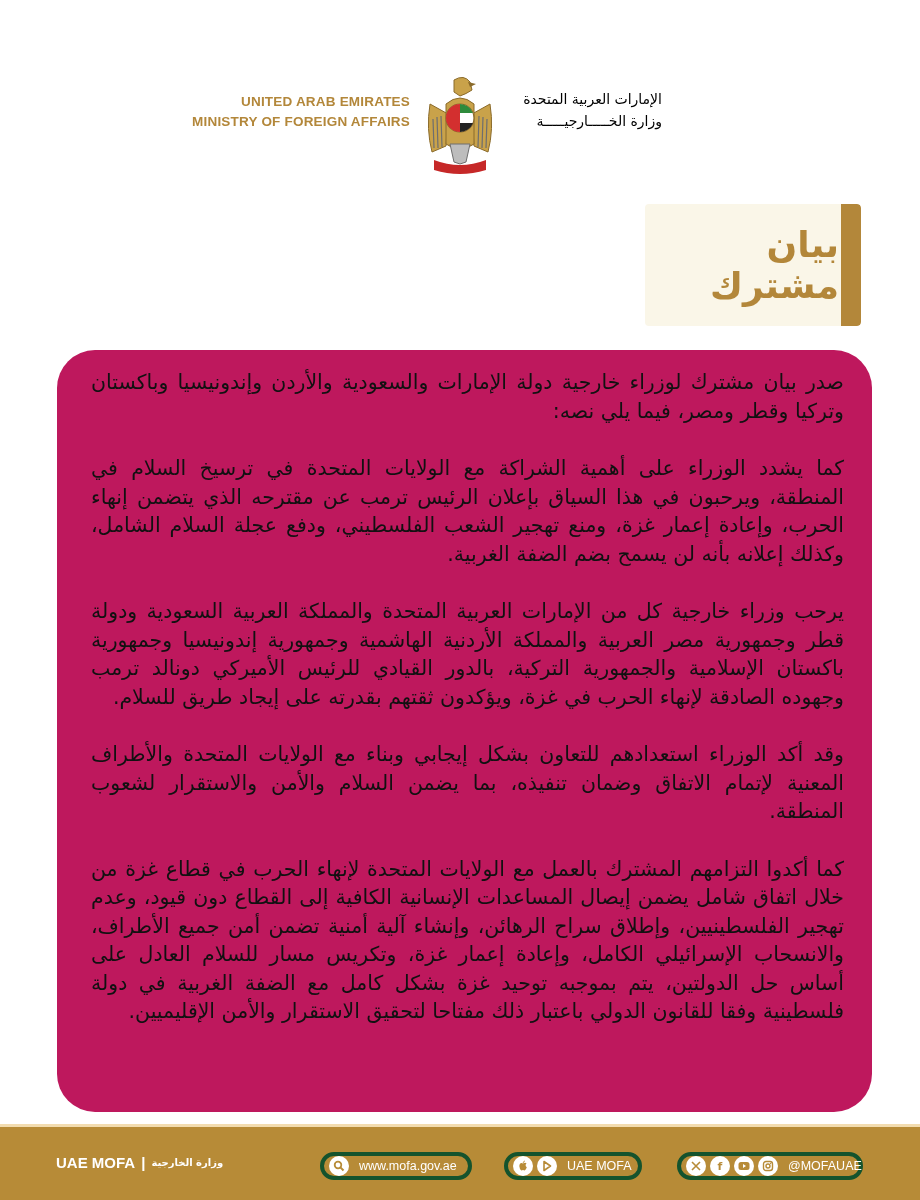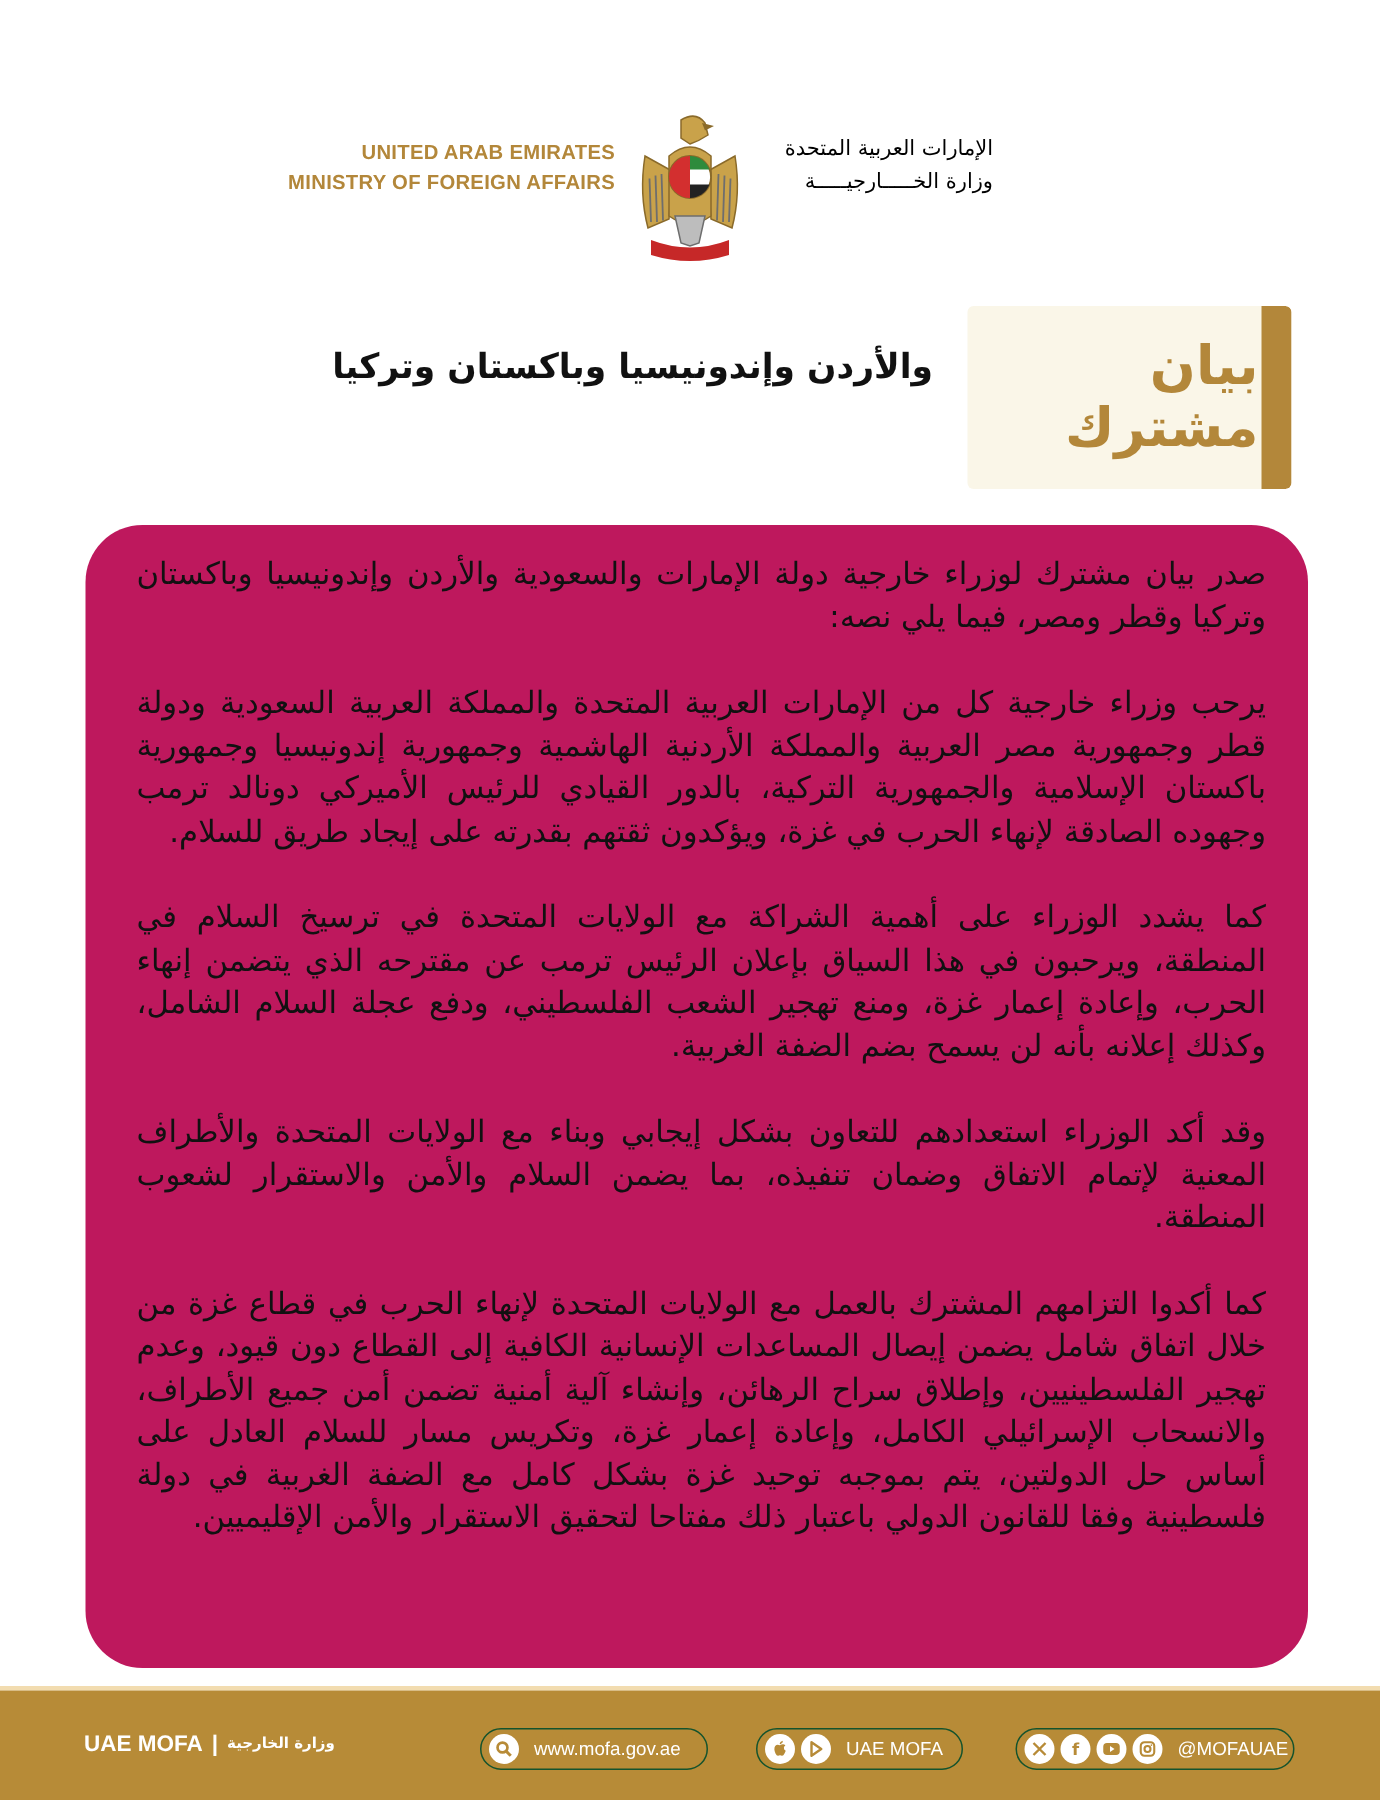--- a/index.html
+++ b/index.html
@@ -31,21 +31,21 @@
     .card-body { position: absolute; left: 34px; right: 28px; top: 18px; direction: rtl; text-align: justify;
       font-family: "DejaVu Sans", sans-serif; font-size: 20.5px; line-height: 28.5px; color: #111; }
     .card-body p { margin-bottom: 29px; text-align-last: right; }
 
     
     .footer-line { position: absolute; left: 0; top: 1124px; width: 920px; height: 3px; background: #f2dcb0; }
     .footer { position: absolute; left: 0; top: 1127px; width: 920px; height: 73px; background: #b78b37; }
     .brand { position: absolute; left: 56px; top: 27px; color: #fff; font-family: "Liberation Sans", sans-serif;
       font-weight: bold; font-size: 15px; display: flex; align-items: center; gap: 6px; white-space: nowrap; }
     .brand .ar { direction: rtl; font-family: "DejaVu Sans", sans-serif; font-size: 10px; font-weight: bold; }
-    .pill { position: absolute; top: 25px; height: 28px; border: 1px solid #14532d; border-radius: 14px;
+    .pill { position: absolute; top: 25px; height: 28px; border: 4px solid #14532d; border-radius: 14px;
       display: flex; align-items: center; padding: 0 12px 0 5px; gap: 4px; color: #fff;
       font-family: "Liberation Sans", sans-serif; font-size: 12.5px; }
     .pill.web { left: 320px; width: 152px; }
     .pill.app { left: 504px; width: 138px; }
     .pill.social { left: 677px; width: 186px; }
     .ico { width: 20px; height: 20px; border-radius: 50%; background: #fff; color: #b78b37;
       display: inline-flex; align-items: center; justify-content: center; font-size: 11px; font-weight: bold;
       font-family: "DejaVu Sans", sans-serif; flex: none; }
     .ico svg { display: block; }
     .pill-text { margin-left: 6px; white-space: nowrap; }
@@ -90,28 +90,27 @@
     <div>الإمارات العربية المتحدة</div>
     <div>وزارة الخـــــارجيـــــة</div>
   </div>
 </div>
 
 <div class="badge">
   <div class="bar"></div>
   <div class="label">بيان مشترك</div>
 </div>
 <div class="title">
-  <div>والأردن وإندونيسيا وباكستان وتركيا</div>
 </div>
 
 <div class="card">
   <div class="card-body">
     <p>صدر بيان مشترك لوزراء خارجية دولة الإمارات والسعودية والأردن وإندونيسيا وباكستان وتركيا وقطر ومصر، فيما يلي نصه:</p>
+    <p>كما يشدد الوزراء على أهمية الشراكة مع الولايات المتحدة في ترسيخ السلام في المنطقة، ويرحبون في هذا السياق بإعلان الرئيس ترمب عن مقترحه الذي يتضمن إنهاء الحرب، وإعادة إعمار غزة، ومنع تهجير الشعب الفلسطيني، ودفع عجلة السلام الشامل، وكذلك إعلانه بأنه لن يسمح بضم الضفة الغربية.</p>
     <p>يرحب وزراء خارجية كل من الإمارات العربية المتحدة والمملكة العربية السعودية ودولة قطر وجمهورية مصر العربية والمملكة الأردنية الهاشمية وجمهورية إندونيسيا وجمهورية باكستان الإسلامية والجمهورية التركية، بالدور القيادي للرئيس الأميركي دونالد ترمب وجهوده الصادقة لإنهاء الحرب في غزة، ويؤكدون ثقتهم بقدرته على إيجاد طريق للسلام.</p>
-    <p>كما يشدد الوزراء على أهمية الشراكة مع الولايات المتحدة في ترسيخ السلام في المنطقة، ويرحبون في هذا السياق بإعلان الرئيس ترمب عن مقترحه الذي يتضمن إنهاء الحرب، وإعادة إعمار غزة، ومنع تهجير الشعب الفلسطيني، ودفع عجلة السلام الشامل، وكذلك إعلانه بأنه لن يسمح بضم الضفة الغربية.</p>
     <p>وقد أكد الوزراء استعدادهم للتعاون بشكل إيجابي وبناء مع الولايات المتحدة والأطراف المعنية لإتمام الاتفاق وضمان تنفيذه، بما يضمن السلام والأمن والاستقرار لشعوب المنطقة.</p>
     <p>كما أكدوا التزامهم المشترك بالعمل مع الولايات المتحدة لإنهاء الحرب في قطاع غزة من خلال اتفاق شامل يضمن إيصال المساعدات الإنسانية الكافية إلى القطاع دون قيود، وعدم تهجير الفلسطينيين، وإطلاق سراح الرهائن، وإنشاء آلية أمنية تضمن أمن جميع الأطراف، والانسحاب الإسرائيلي الكامل، وإعادة إعمار غزة، وتكريس مسار للسلام العادل على أساس حل الدولتين، يتم بموجبه توحيد غزة بشكل كامل مع الضفة الغربية في دولة فلسطينية وفقا للقانون الدولي باعتبار ذلك مفتاحا لتحقيق الاستقرار والأمن الإقليميين.</p>
   </div>
 </div>
 
 <div class="footer-line"></div>
 <div class="footer">
   <div class="brand">
     <span>UAE MOFA</span>
     <span>|</span>

